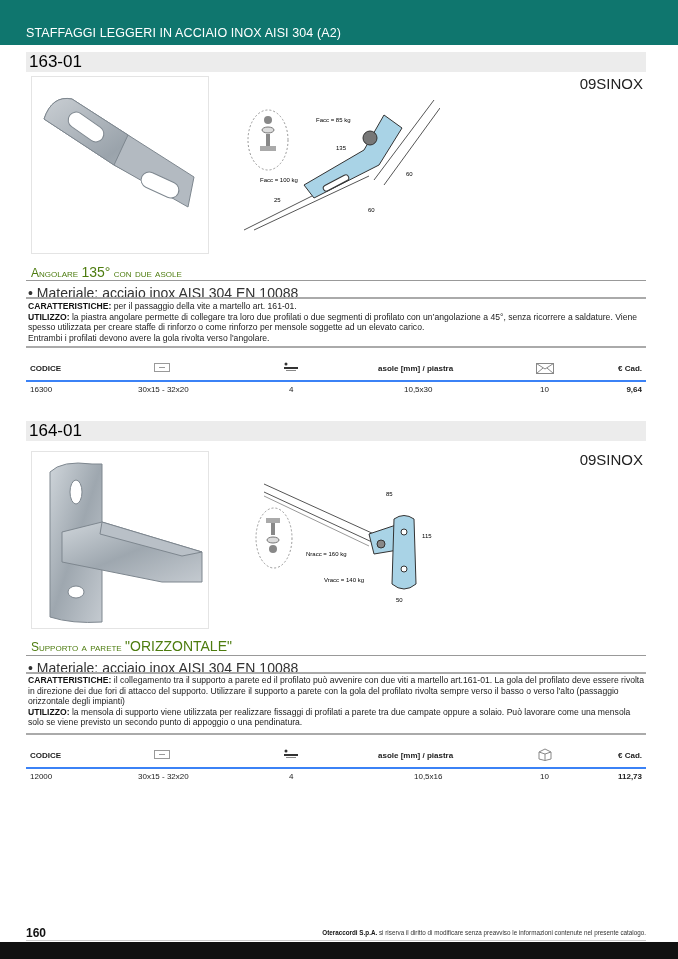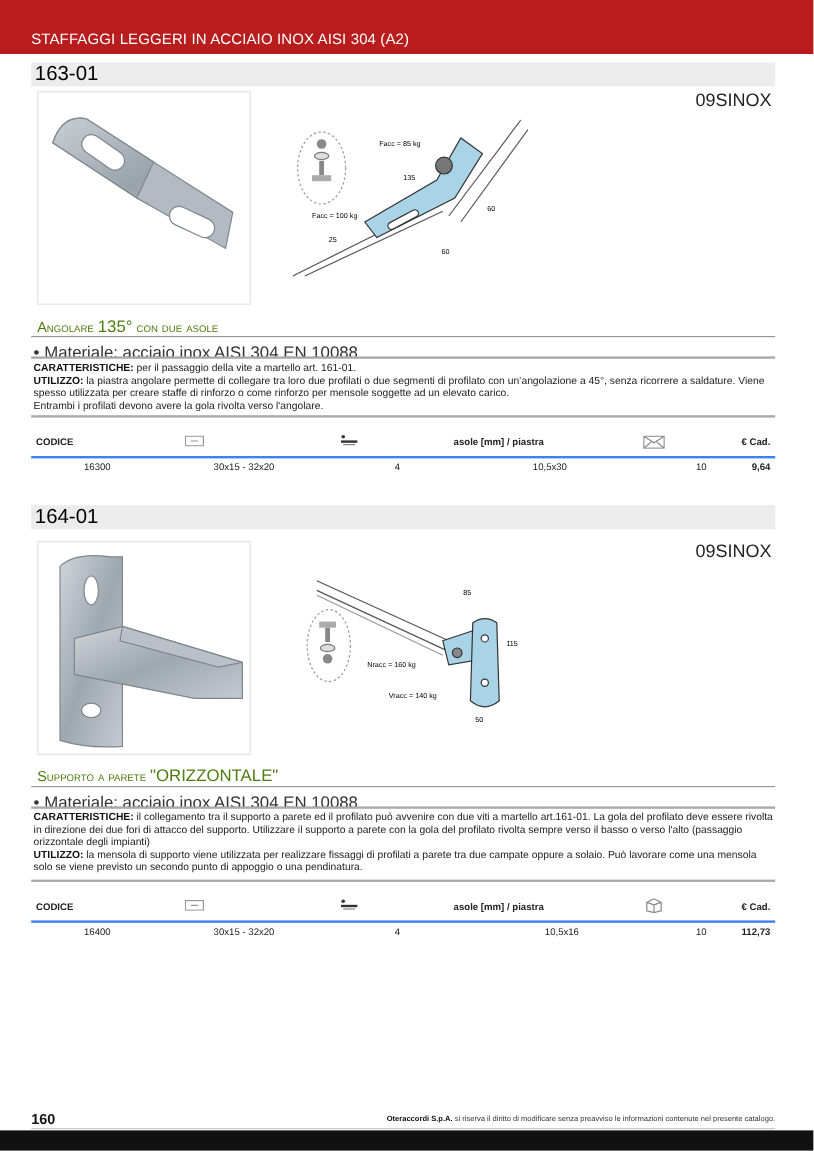--- a/index.html
+++ b/index.html
@@ -1,35 +1,35 @@
 <!DOCTYPE html>
 <html><head>
 <meta charset="utf-8">
 <style>
   html,body{margin:0;padding:0;}
   body{width:678px;height:959px;position:relative;background:#fff;font-family:"Liberation Sans",sans-serif;color:#222;overflow:hidden;}
-  .topbar{position:absolute;left:0;top:0;width:678px;height:45px;background:#b91c1c;}
+  .topbar{position:absolute;left:0;top:0;width:678px;height:45px;background:#0f766e;}
   .topbar .title{position:absolute;left:26px;top:26px;font-size:12.5px;color:#fff;letter-spacing:0.1px;}
   .codebar{position:absolute;left:26px;width:620px;height:20px;background:#ececec;}
   .codebar .code{position:absolute;left:3px;top:0px;font-size:17px;color:#000000;}
   .brand{position:absolute;right:35px;font-size:15px;color:#222;}
   .photo{position:absolute;left:31px;border:1px solid #e4e4e4;background:#fff;}
   .diagram{position:absolute;background:#fff;}
   .ptitle{position:absolute;left:31px;font-size:12px;font-weight:normal;color:#4d7c0f;font-variant:small-caps;}
   .ptitle .big{font-size:14px;}
   .rule{position:absolute;left:26px;width:620px;height:1px;background:#999;}
   .rule.thick{height:2px;background:#aaa;}
   .mat{position:absolute;left:28px;font-size:14px;color:#333;}
   .desc{position:absolute;left:28px;width:620px;font-size:8.6px;color:#222;line-height:10.6px;}
   .desc b{font-weight:bold;color:#111;}
   .tbl{position:absolute;left:26px;width:620px;font-size:8px;color:#222;}
   .tbl .hdr{position:relative;height:22px;border-bottom:2px solid #3b82f6;}
   .tbl .row{position:relative;height:14px;}
   .tbl .c{position:absolute;top:6px;}
-  .tbl .row .c{top:3px;margin-left:40px;}
+  .tbl .row .c{top:3px;}
   .tbl .h{font-weight:bold;}
   .footer-page{position:absolute;left:26px;top:926px;font-size:12px;font-weight:bold;color:#111;}
   .footer-note{position:absolute;right:32px;top:929px;font-size:6.3px;color:#333;}
   .footer-note b{color:#111;}
   .footer-line{position:absolute;left:26px;top:940px;width:620px;height:1px;background:#ccc;}
   .bottombar{position:absolute;left:0;top:942px;width:678px;height:17px;background:#111;}
 </style>
 </head>
 <body>
 
@@ -205,21 +205,21 @@
     </span>
     <span class="c h" style="left:352px;">asole [mm] / piastra</span>
     <span class="c" style="left:512px;top:3px;">
       <svg width="14" height="13">
           <path d="M1,4 L7,1 L13,4 L13,11 L7,12.5 L1,11 Z M1,4 L7,6 L13,4 M7,6 L7,12.5" fill="none" stroke="#888"></path>
         </svg>
     </span>
     <span class="c h" style="right:4px;">€ Cad.</span>
   </div>
   <div class="row">
-    <span class="c" style="left:4px;">16400</span>
+    <span class="c" style="left:4px;">12000</span>
     <span class="c" style="left:112px;">30x15 - 32x20</span>
     <span class="c" style="left:263px;">4</span>
     <span class="c" style="left:388px;">10,5x16</span>
     <span class="c" style="left:514px;">10</span>
     <span class="c h" style="right:4px;">112,73</span>
   </div>
 </div>
 
 <div class="footer-page">160</div>
 <div class="footer-note"><b>Oteraccordi S.p.A.</b><span> si riserva il diritto di modificare senza preavviso le informazioni contenute nel presente catalogo.</span></div>

